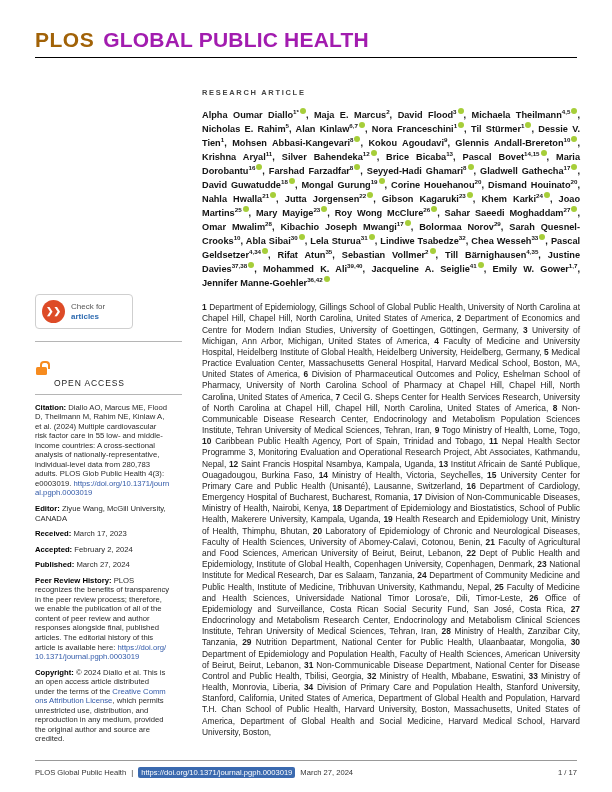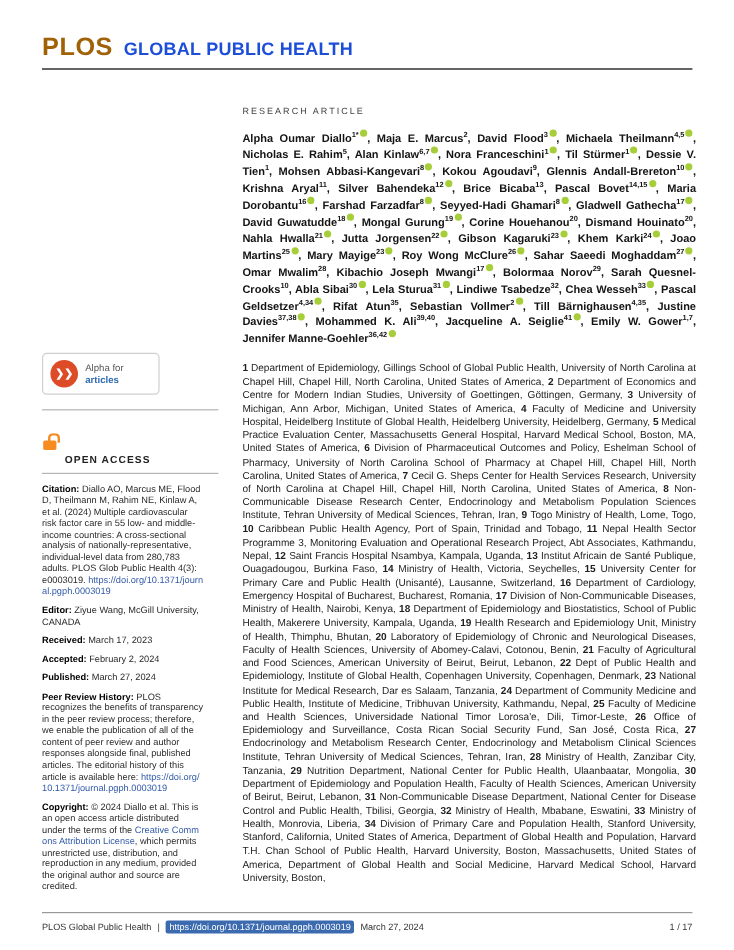--- a/index.html
+++ b/index.html
@@ -3,40 +3,40 @@
 <meta charset="utf-8">
 <style>
   html,body{margin:0;padding:0;}
   body{
     width:612px;height:792px;background:#ffffff;position:relative;overflow:hidden;
     font-family:"Liberation Sans", sans-serif;color:#1b1b1b;
   }
   
   .brand{position:absolute;top:28px;left:35px;white-space:nowrap;}
   .brand .plos{font-size:21px;font-weight:bold;color:#a16207;letter-spacing:.5px;}
-  .brand .journal{font-size:15px;font-weight:bold;color:#1d4ed8;margin-left:9px;letter-spacing:.2px;}
+  .brand .journal{font-size:21px;font-weight:bold;color:#a21caf;margin-left:9px;letter-spacing:.2px;}
   .header-rule{position:absolute;top:57px;left:35px;right:35px;height:1px;background:#000;}
 
   
   .sidebar{position:absolute;left:35px;top:294px;width:147px;font-size:7.7px;line-height:1.24;color:#2a2a2a;}
   .sidebar p{margin:0 12px 6px 0;}
   .sidebar b{color:#000;}
   .link{color:#3159A8;word-break:break-all;}
   .crossmark{display:flex;align-items:center;gap:6px;border:1px solid #cfcfcf;border-radius:4px;width:84px;padding:5px 6px;margin-bottom:12px;background:#fff;}
   .cm-circle{width:23px;height:23px;border-radius:50%;background:#DD4B27;color:#fff;display:flex;align-items:center;justify-content:center;font-size:9px;font-weight:bold;flex:0 0 auto;}
   .cm-text{font-size:8px;line-height:1.15;color:#555;}
   .cm-text .blue{color:#2F6BB0;font-weight:bold;}
   .oa-row{display:flex;align-items:center;padding:5px 0 5px 0;border-top:1px solid #b5b5b5;border-bottom:1px solid #b5b5b5;margin-bottom:8px;}
   .lock{position:relative;display:inline-block;width:11px;height:8px;background:#F68B1F;border-radius:1.5px;margin:6px 7px 0 1px;}
   .lock::before{content:"";position:absolute;top:-6px;left:4px;width:6px;height:6px;border:2px solid #F68B1F;border-bottom:none;border-radius:4px 4px 0 0;}
-  .oa-label{font-weight:bold;font-size:8.5px;letter-spacing:.9px;color:#222;margin-top:31px;}
+  .oa-label{font-weight:normal;font-size:8.5px;letter-spacing:.9px;color:#222;margin-top:31px;}
 
   
   .main{position:absolute;left:202px;top:88px;width:378px;}
-  .kicker{font-size:7.5px;letter-spacing:1.7px;color:#444;font-weight:400;margin:0 0 11px 0;}
+  .kicker{font-size:7.5px;letter-spacing:1.7px;color:#444;font-weight:700;margin:0 0 11px 0;}
   .title{font-size:16.8px;line-height:1.26;font-weight:bold;color:#121212;margin:0 0 16px 0;}
   .authors{font-size:9.2px;font-weight:bold;line-height:1.3;margin:0 0 12px 0;text-align:justify;color:#141414;}
   .authors sup{font-size:6.2px;}
   .orcid{display:inline-block;width:6px;height:6px;border-radius:50%;background:#A6CE39;margin-left:1px;vertical-align:4px;}
   .affiliations{font-size:8.4px;line-height:1.33;text-align:justify;margin:0;color:#1e1e1e;}
 
   
   .footer{position:absolute;left:35px;right:35px;top:760px;}
   .footer-rule{height:1px;background:#999;margin-bottom:6px;}
   .footer-row{display:flex;align-items:center;gap:5px;font-size:7.6px;color:#333;}
@@ -49,21 +49,21 @@
 <div class="brand">
   <span class="plos">PLOS</span><span class="journal">GLOBAL PUBLIC HEALTH</span>
 </div>
 <div class="header-rule"></div>
 
 <aside class="sidebar">
 
   <div class="crossmark">
     <div class="cm-circle">❯❯</div>
     <div class="cm-text">
-      <span>Alpha for</span><br>
+      <span>Check for</span><br>
       <span class="blue">articles</span>
     </div>
   </div>
 
   <div class="oa-row">
     <span class="lock"></span>
     <span class="oa-label">OPEN ACCESS</span>
   </div>
 
   <p>

